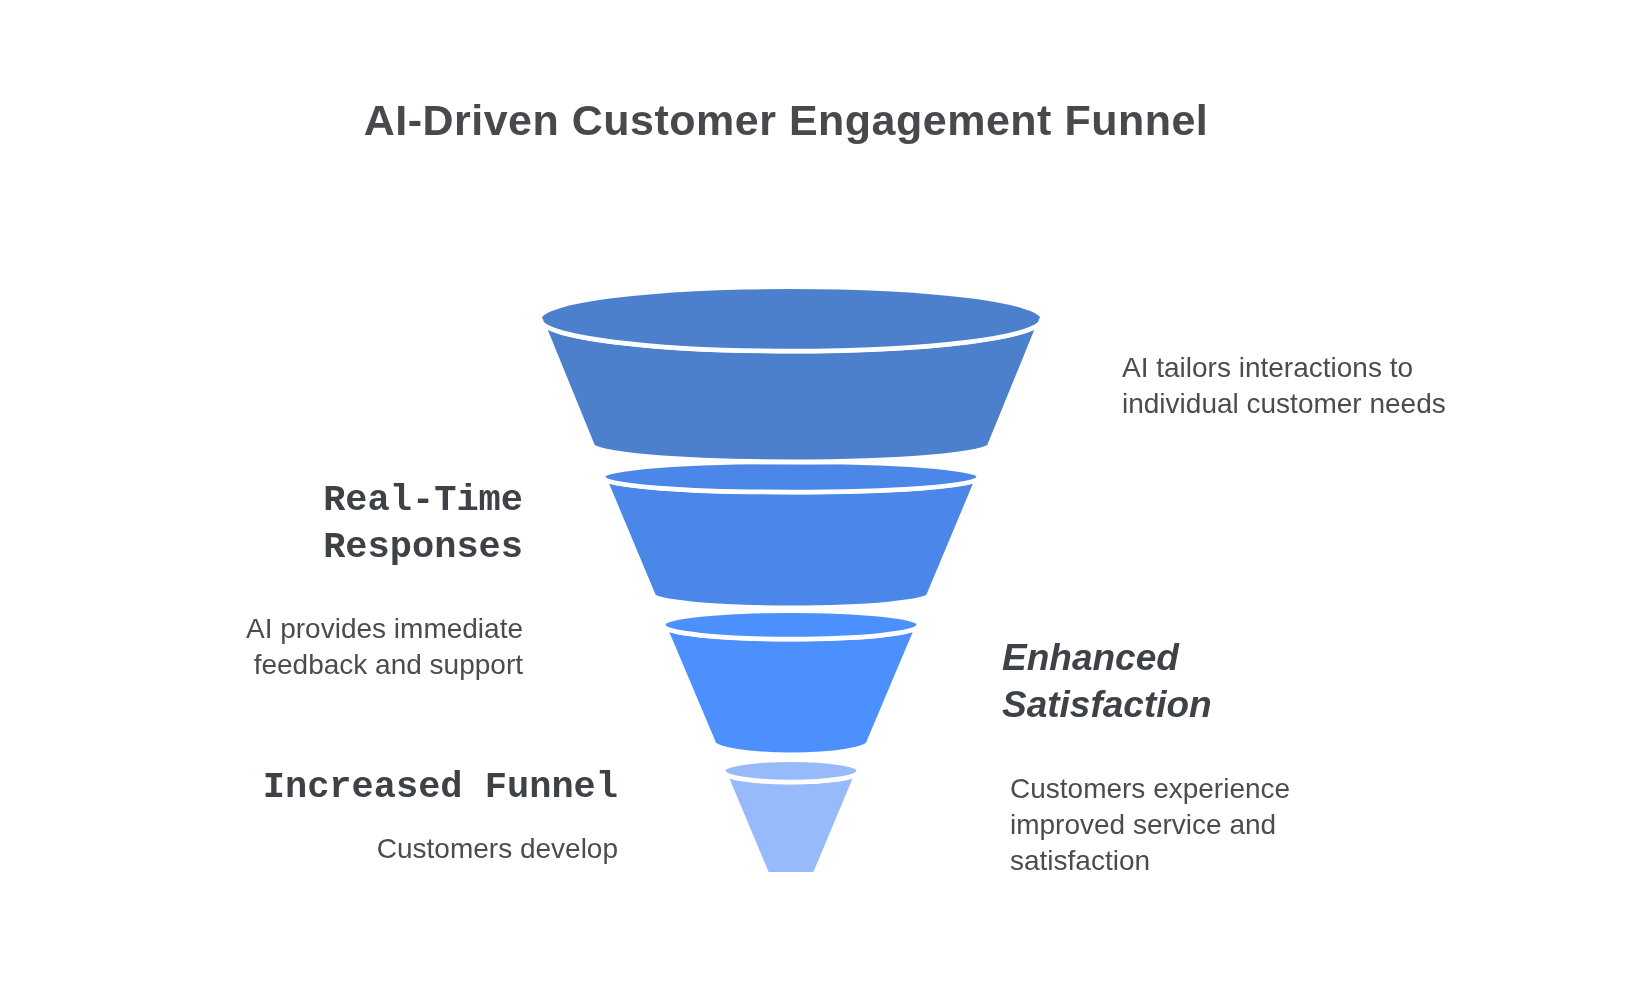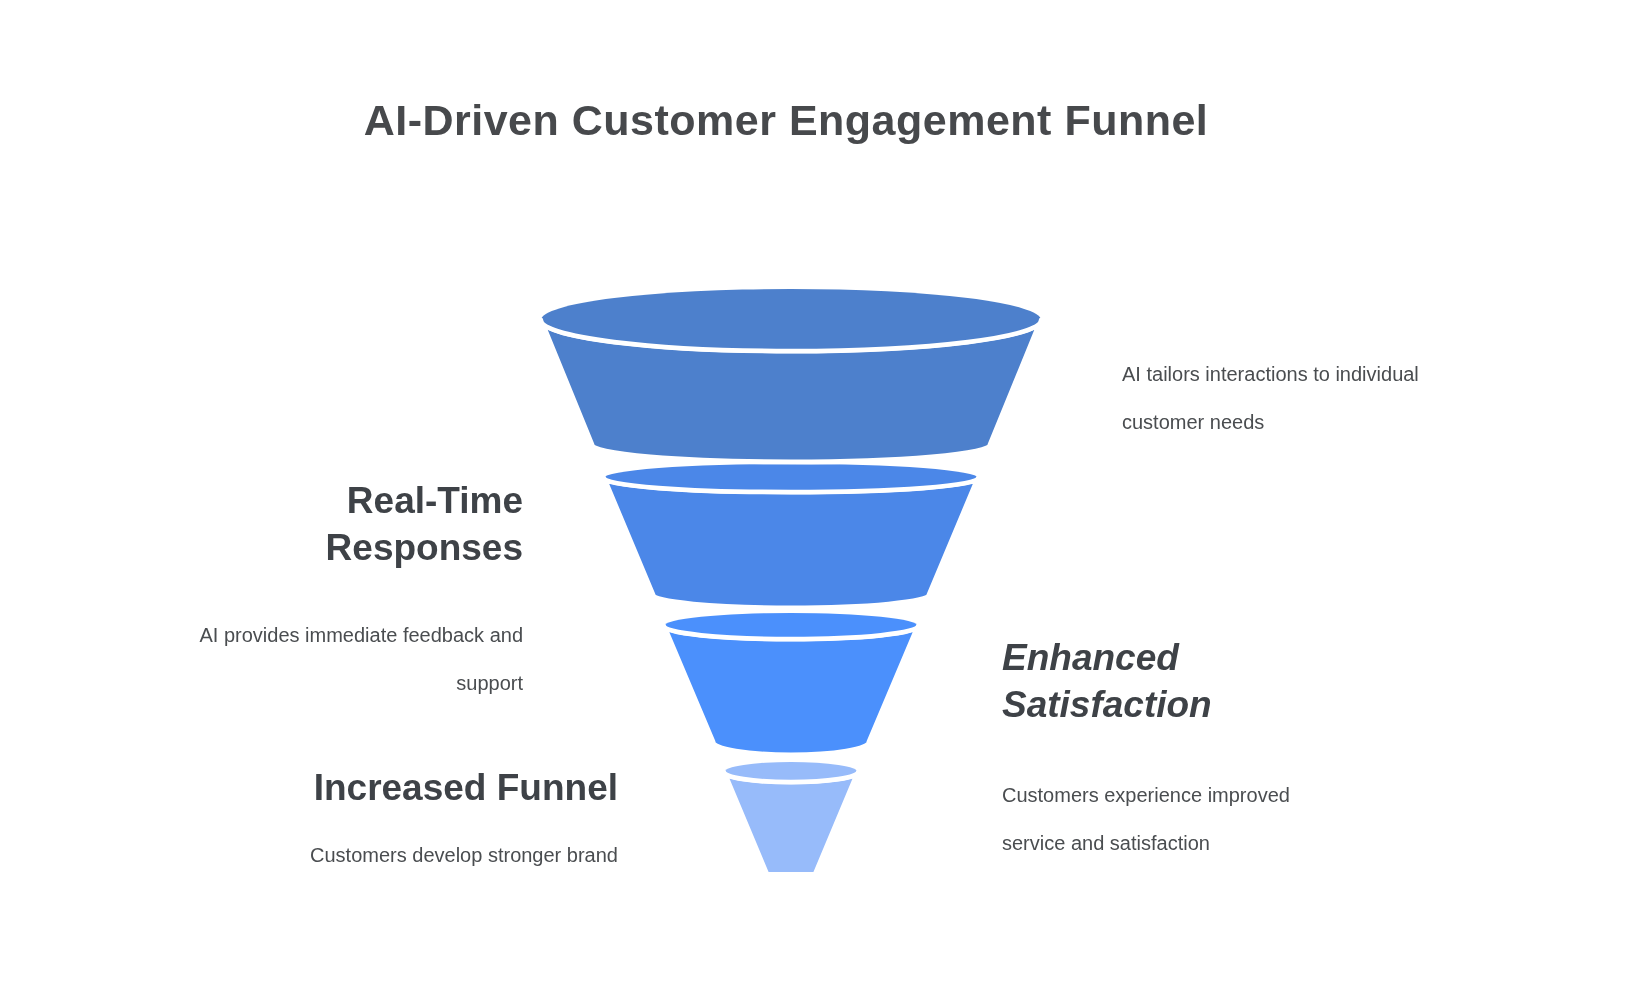--- a/index.html
+++ b/index.html
@@ -54,24 +54,24 @@
   .label-block.align-left {
     text-align: left;
   }
   .stage-heading {
     font-size: 37px;
     font-weight: bold;
     line-height: 47px;
     color: #3e4247;
     margin: 0;
   }
-  .align-right .stage-heading { margin-left: auto; }
+  .align-right .stage-heading { margin-left: auto; font-family: Liberation Mono, monospace; }
   .stage-desc {
-    font-size: 20px;
-    line-height: 48px;
+    font-size: 28px;
+    line-height: 36px;
     color: #4a4d50;
     margin: 0;
   }
   .align-right .stage-desc { margin-left: auto; }
 </style>
 </head>
 <body>
 
 <div class="canvas">
 
@@ -108,21 +108,21 @@
     <div class="stage-desc" style="width:372px; margin-top:33px;">AI tailors interactions to individual customer needs</div>
   </div>
 
   <div class="label-block align-right" style="right:1109px; top:477px;">
     <div class="stage-heading" style="width:250px;">Real-Time Responses</div>
     <div class="stage-desc" style="width:330px; margin-top:40px;">AI provides immediate feedback and support</div>
   </div>
 
   <div class="label-block align-left" style="left:1002px; top:634px;">
     <div class="stage-heading" style="width:280px;font-style:italic;">Enhanced Satisfaction</div>
-    <div class="stage-desc" style="width:330px; margin-top:43px;">Customers experience improved service and satisfaction</div>
+    <div class="stage-desc" style="width:330px; margin-top:43px;margin-left:8px;">Customers experience improved service and satisfaction</div>
   </div>
 
   <div class="label-block align-right" style="right:1014px; top:764px;">
     <div class="stage-heading" style="white-space:nowrap;">Increased Funnel</div>
     <div class="stage-desc" style="width:310px; margin-top:20px;">Customers develop stronger brand loyalty</div>
   </div>
 
 </div>
 
 </body></html>

